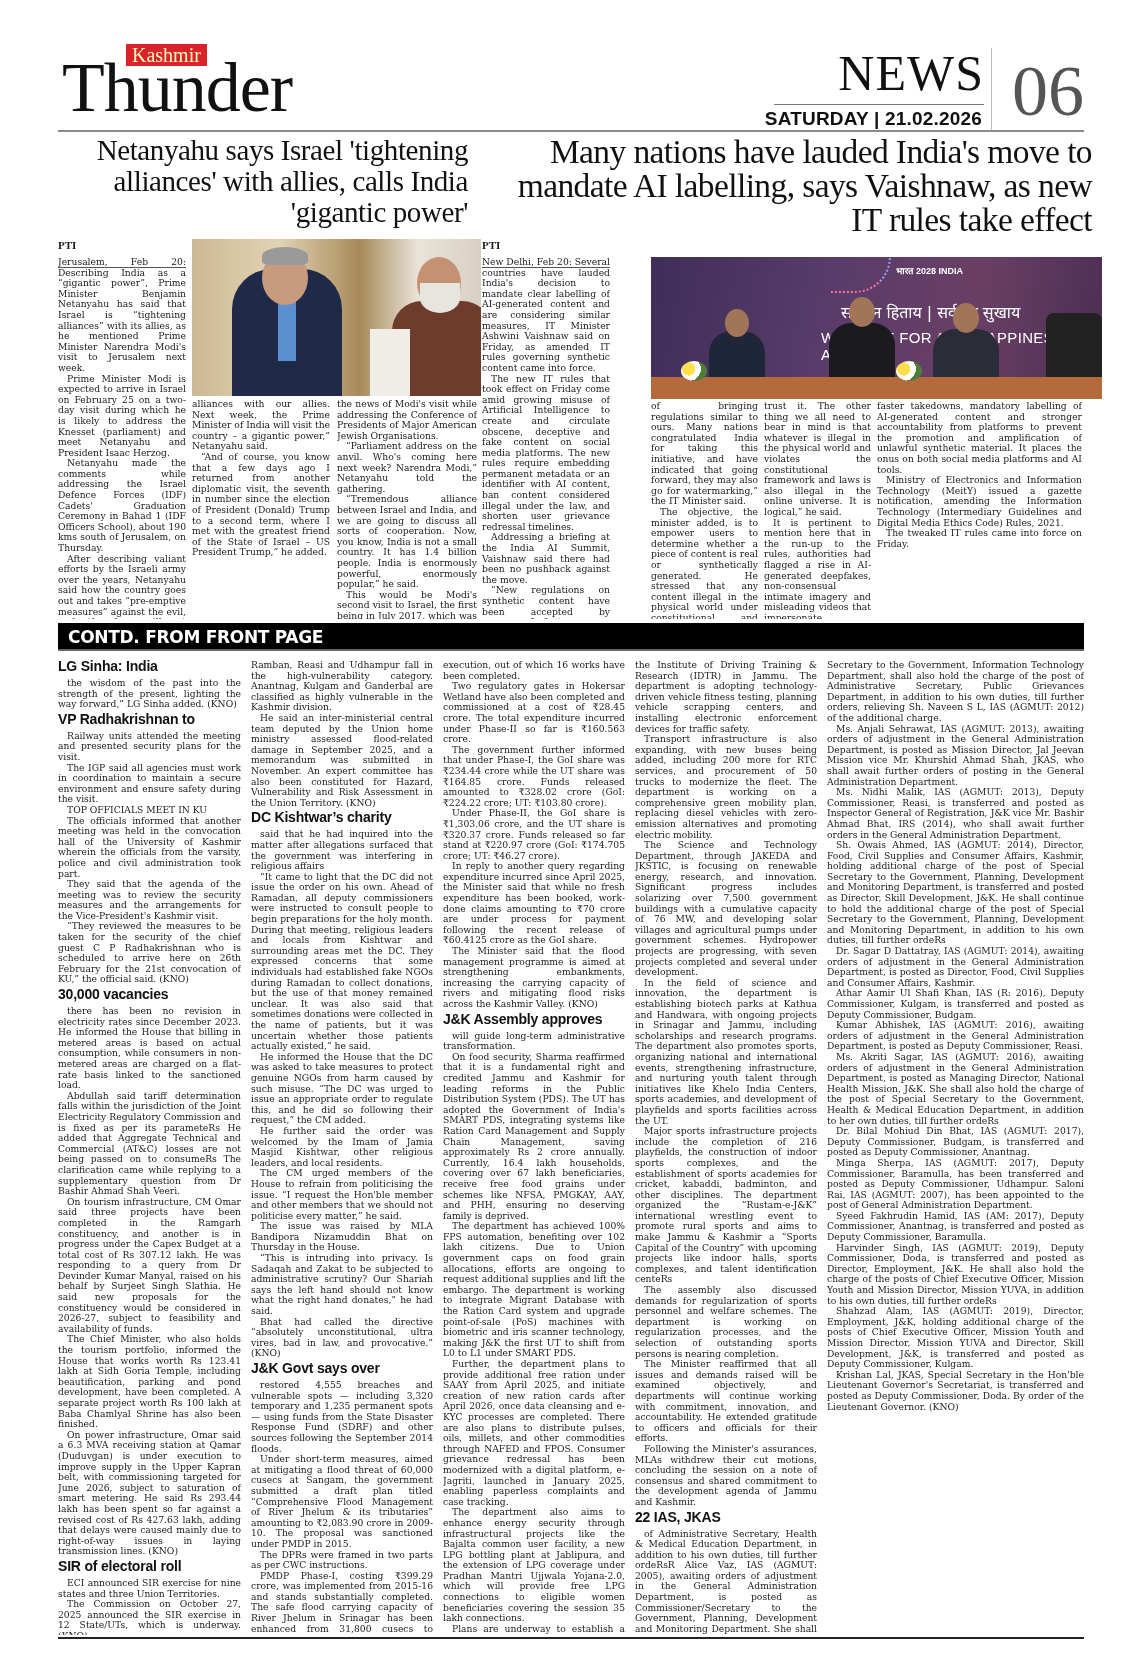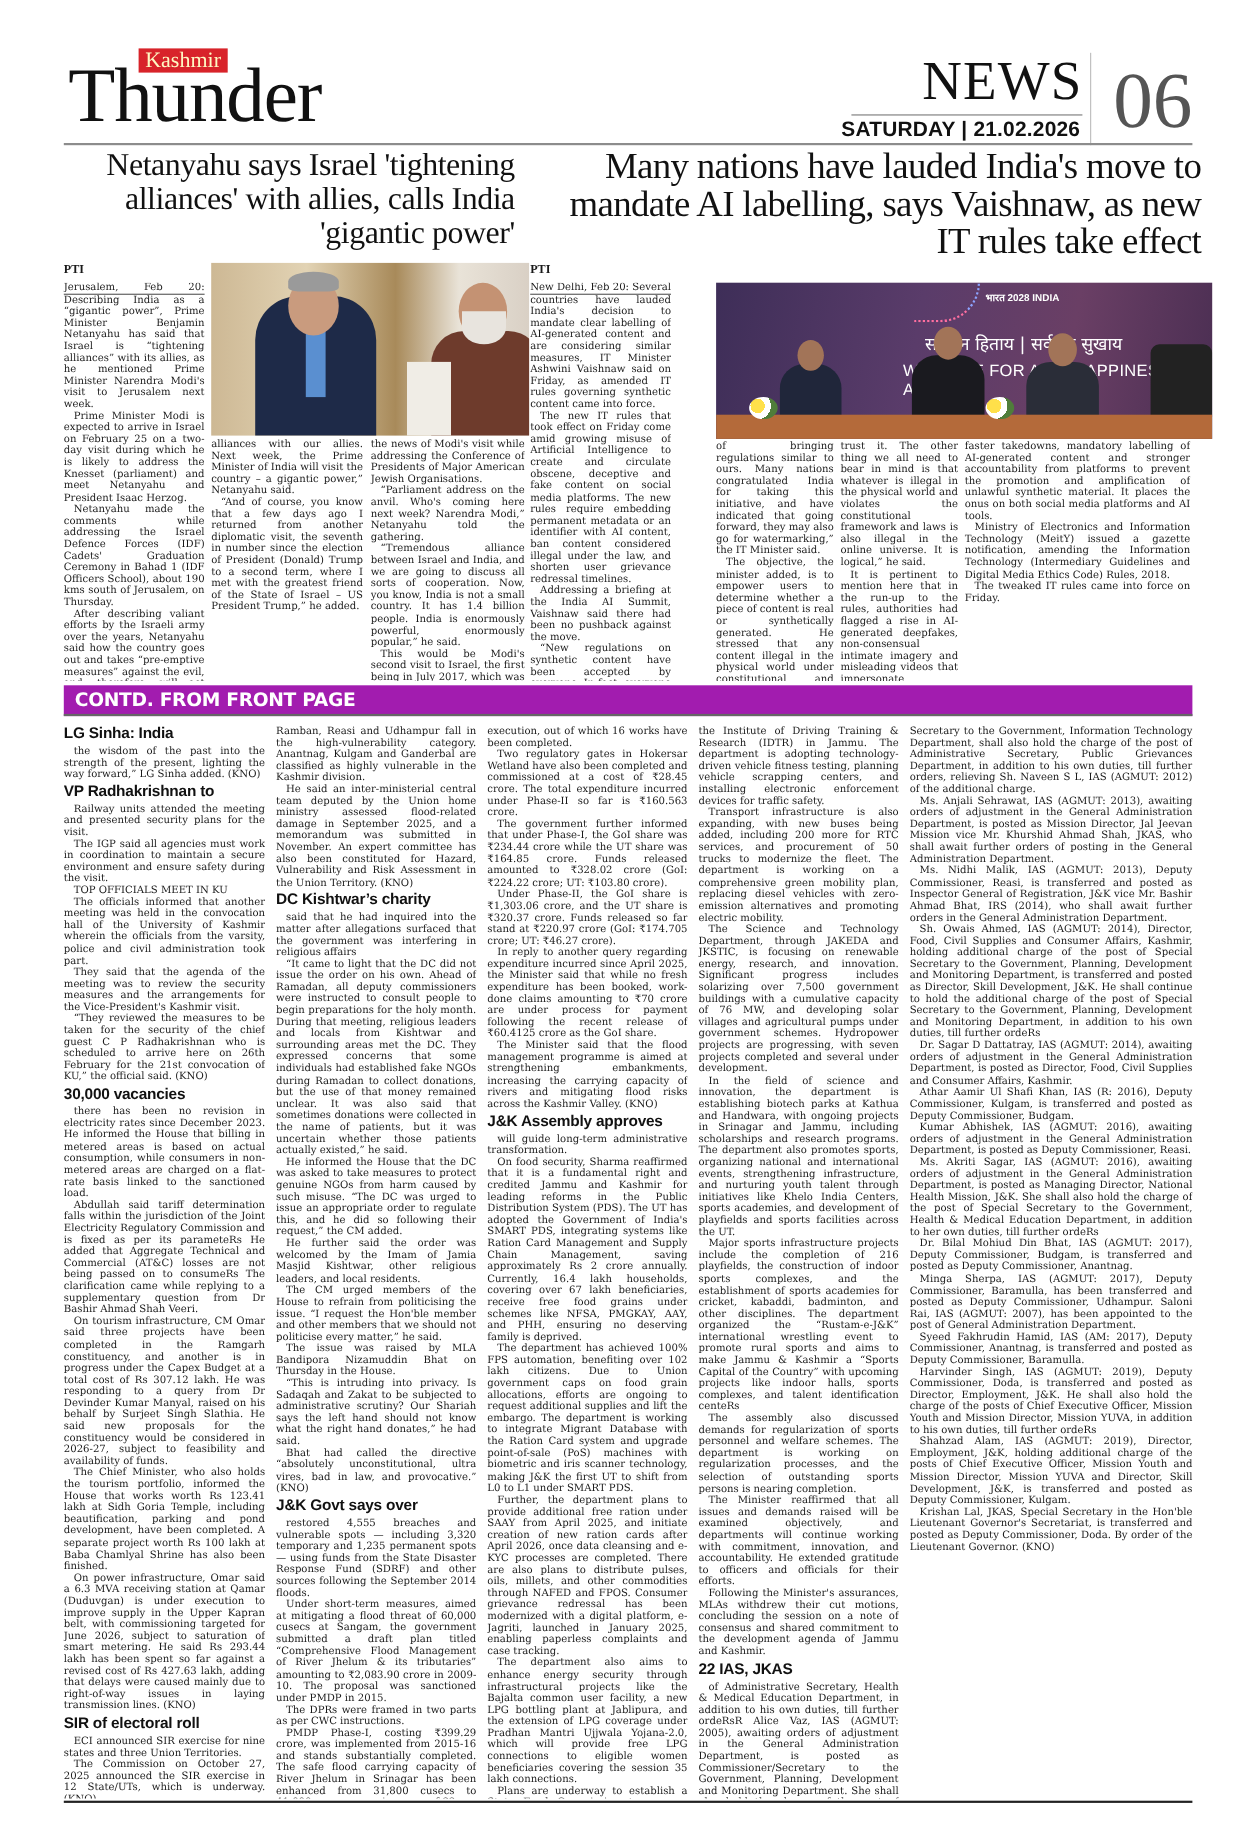--- a/index.html
+++ b/index.html
@@ -82,21 +82,21 @@
   .photo-press .h1 { left: 74px; bottom: 62px; width: 24px; height: 28px; }
   .photo-press .h2 { left: 198px; bottom: 72px; width: 26px; height: 30px; }
   .photo-press .h3 { left: 302px; bottom: 66px; width: 26px; height: 30px; }
   .photo-press .chair { position: absolute; bottom: 20px; width: 56px; height: 66px; background: #222; border-radius: 8px 8px 0 0; }
   .photo-press .c4 { left: 395px; }
   .photo-press .flowers { position: absolute; bottom: 18px; width: 26px; height: 20px; border-radius: 50%;
     background: radial-gradient(circle at 30% 40%, #ffe04a 0 30%, #ffffff 30% 55%, #4f7d3a 55%); }
   .photo-press .f1 { left: 30px; } .photo-press .f2 { left: 245px; }
 
   
-  .contd-bar { position: absolute; left: 58px; top: 623px; width: 1026px; height: 28px; background: #a21caf;
+  .contd-bar { position: absolute; left: 58px; top: 623px; width: 1026px; height: 28px; background: #000000;
     border-bottom: 2px solid #666; }
   .contd-text { position: absolute; left: 10px; top: 3px; font-family: "DejaVu Sans", sans-serif;
     font-weight: bold; font-size: 17px; line-height: 22px; color: #fff; letter-spacing: -0.3px; }
 
   .bottom-rule { position: absolute; left: 58px; top: 1637px; width: 1026px; height: 2px; background: #222; }
 </style>
 </head>
 <body>
 
 <header class="masthead">
@@ -184,21 +184,21 @@
 </div>
 
 <div class="col" style="left:764px; top:401px; width:107px; height:218px;">
   <p class="noi">trust it. The other thing we all need to bear in mind is that whatever is illegal in the physical world and violates the constitutional framework and laws is also illegal in the online universe. It is logical,” he said.</p>
   <p>It is pertinent to mention here that in the run-up to the rules, authorities had flagged a rise in AI-generated deepfakes, non-consensual intimate imagery and misleading videos that impersonate individuals or fabricate real-world events, often spreading rapidly online.</p>
 
 </div>
 
 <div class="col" style="left:877px; top:401px; width:205px; height:218px;">
   <p class="noi">faster takedowns, mandatory labelling of AI-generated content and stronger accountability from platforms to prevent the promotion and amplification of unlawful synthetic material. It places the onus on both social media platforms and AI tools.</p>
-  <p>Ministry of Electronics and Information Technology (MeitY) issued a gazette notification, amending the Information Technology (Intermediary Guidelines and Digital Media Ethics Code) Rules, 2018.</p>
+  <p>Ministry of Electronics and Information Technology (MeitY) issued a gazette notification, amending the Information Technology (Intermediary Guidelines and Digital Media Ethics Code) Rules, 2021.</p>
   <p>The tweaked IT rules came into force on Friday.</p>
 </div>
 
 <div class="contd-bar">
   <span class="contd-text">CONTD. FROM FRONT PAGE</span>
 </div>
 
 <div class="col" style="left:58px; top:657px; width:183px; height:978px;">
   <div class="sub">LG Sinha: India</div>
   <p>the wisdom of the past into the strength of the present, lighting the way forward,” LG Sinha added. (KNO)</p>

